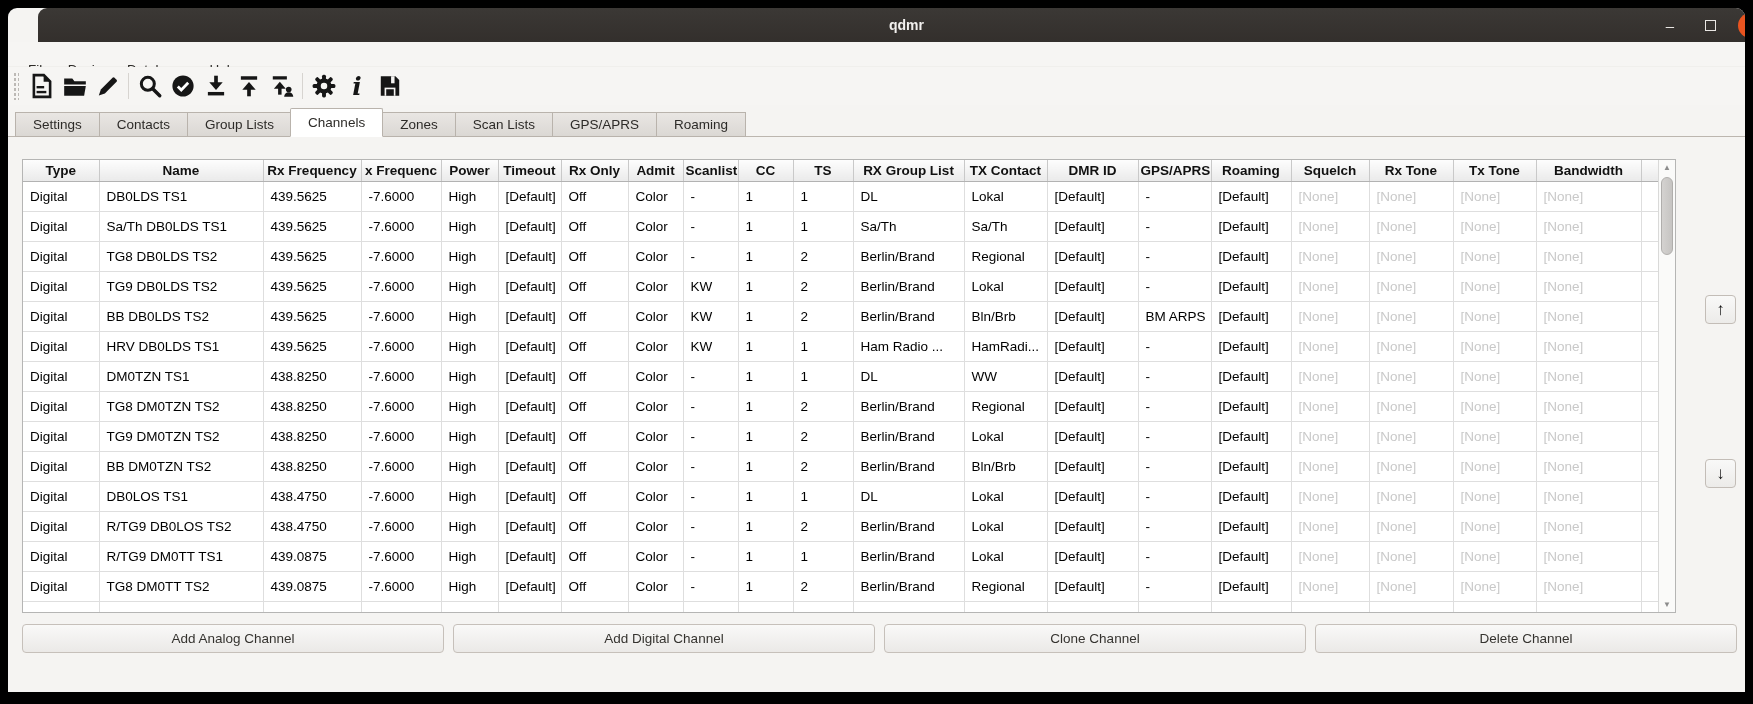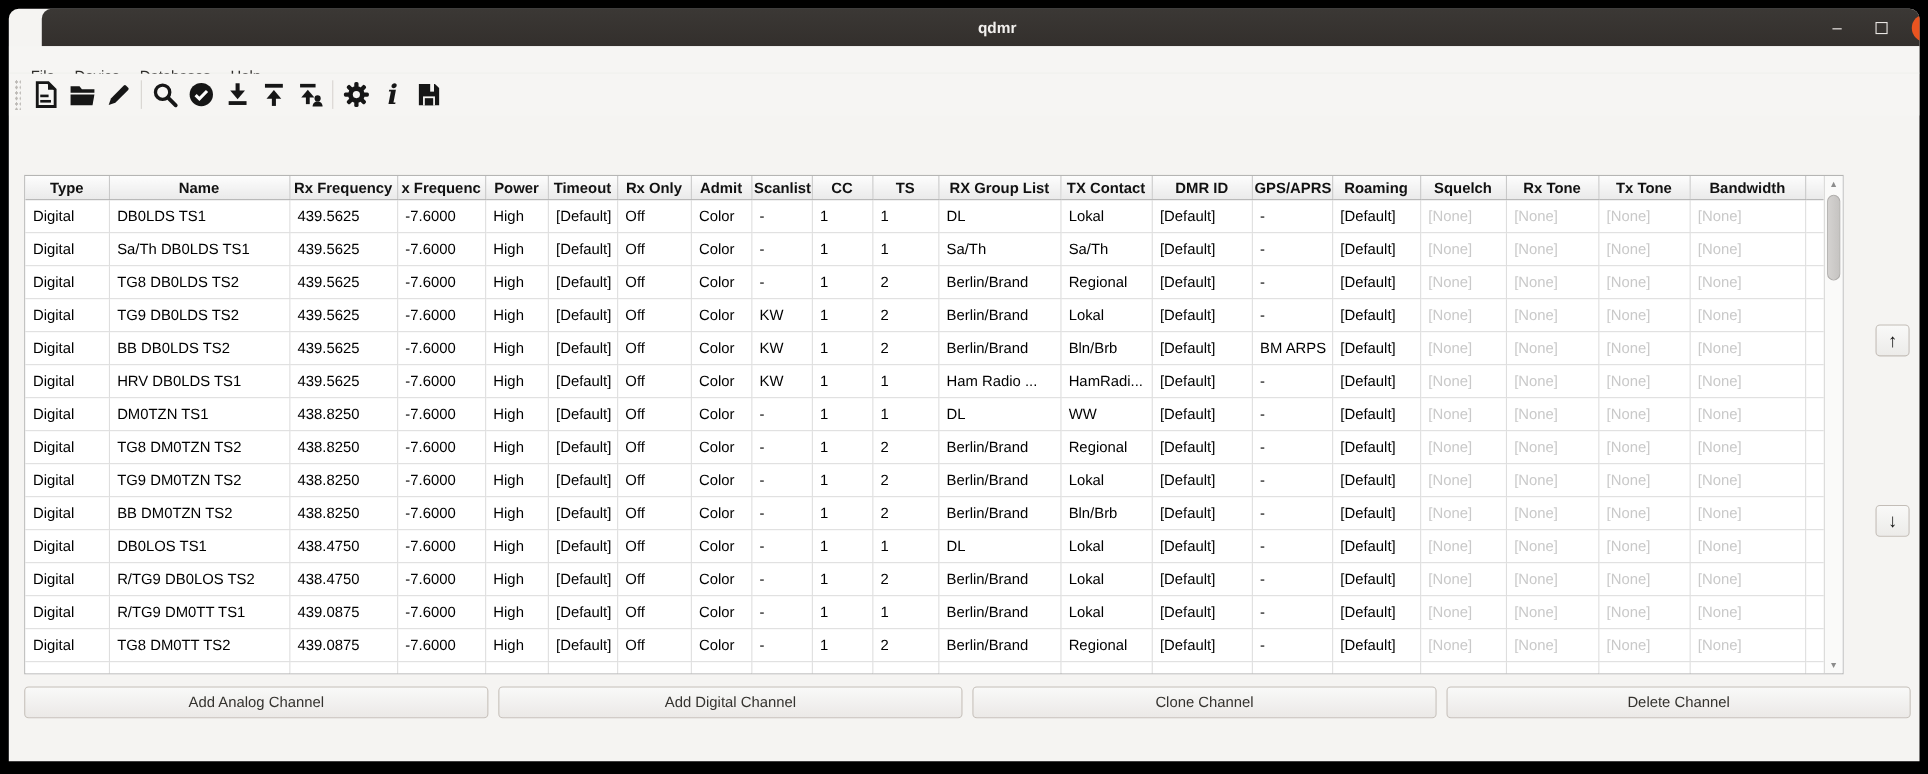--- a/index.html
+++ b/index.html
@@ -167,20 +167,33 @@
     <div class="tool-btn">
       <svg width="26" height="26" viewBox="0 0 24 24">
         <path d="M3.5 3h13.5l3.5 3.5V21H3.5z" fill="#161616"></path>
         <rect x="13" y="3" width="3.2" height="6.5" fill="#f6f5f3"></rect>
         <rect x="7" y="13.5" width="10" height="7.5" fill="#f6f5f3"></rect>
         <rect x="8.5" y="15" width="7" height="6" fill="#161616"></rect>
       </svg>
     </div>
   </div>
 
+  <div class="tabbar">
+    <div class="baseline"></div>
+    <div class="tabs" id="tabs">
+        <div class="tab">Settings</div>
+        <div class="tab">Contacts</div>
+        <div class="tab">Group Lists</div>
+        <div class="tab active">Channels</div>
+        <div class="tab">Zones</div>
+        <div class="tab">Scan Lists</div>
+        <div class="tab">GPS/APRS</div>
+        <div class="tab">Roaming</div>
+      </div>
+  </div>
 
   <div class="table-wrap">
     <div class="grid-area">
       <table id="chan-table">
           <thead>
             <tr>
               <th style="width: 76px;">Type</th>
               <th style="width: 164px;">Name</th>
               <th style="width: 98px;">Rx Frequency</th>
               <th style="width: 80px;">x Frequenc</th>

